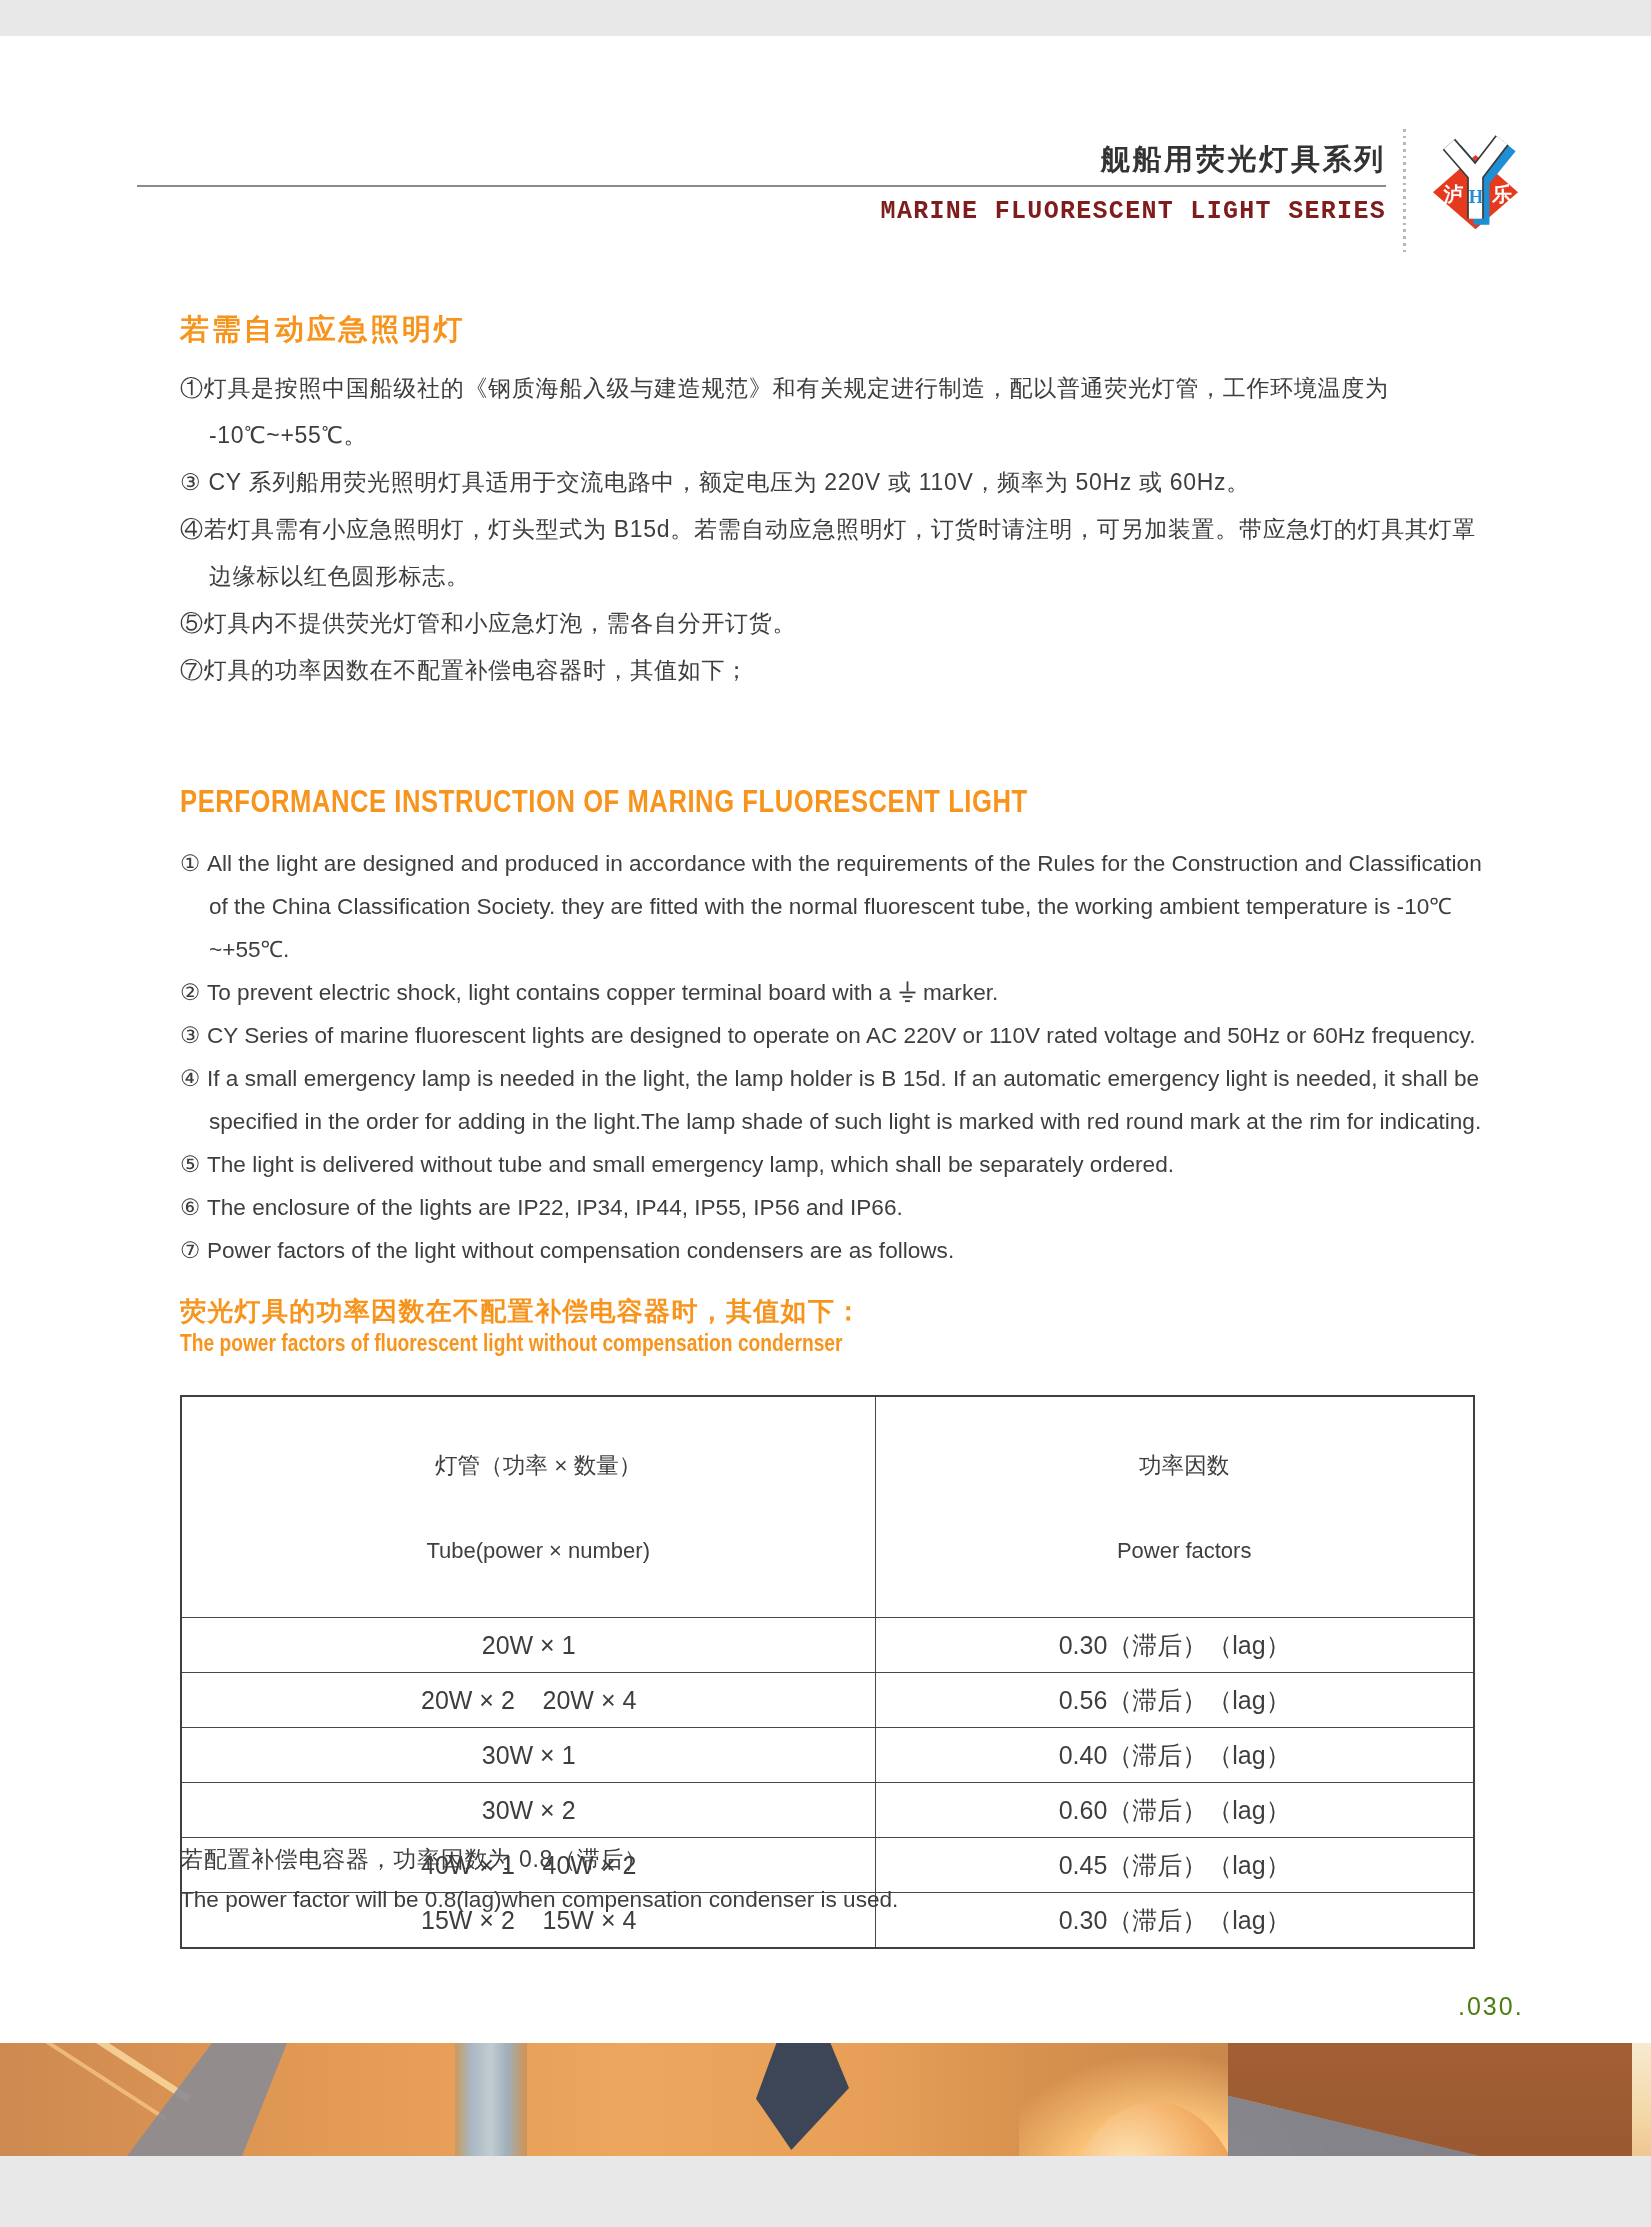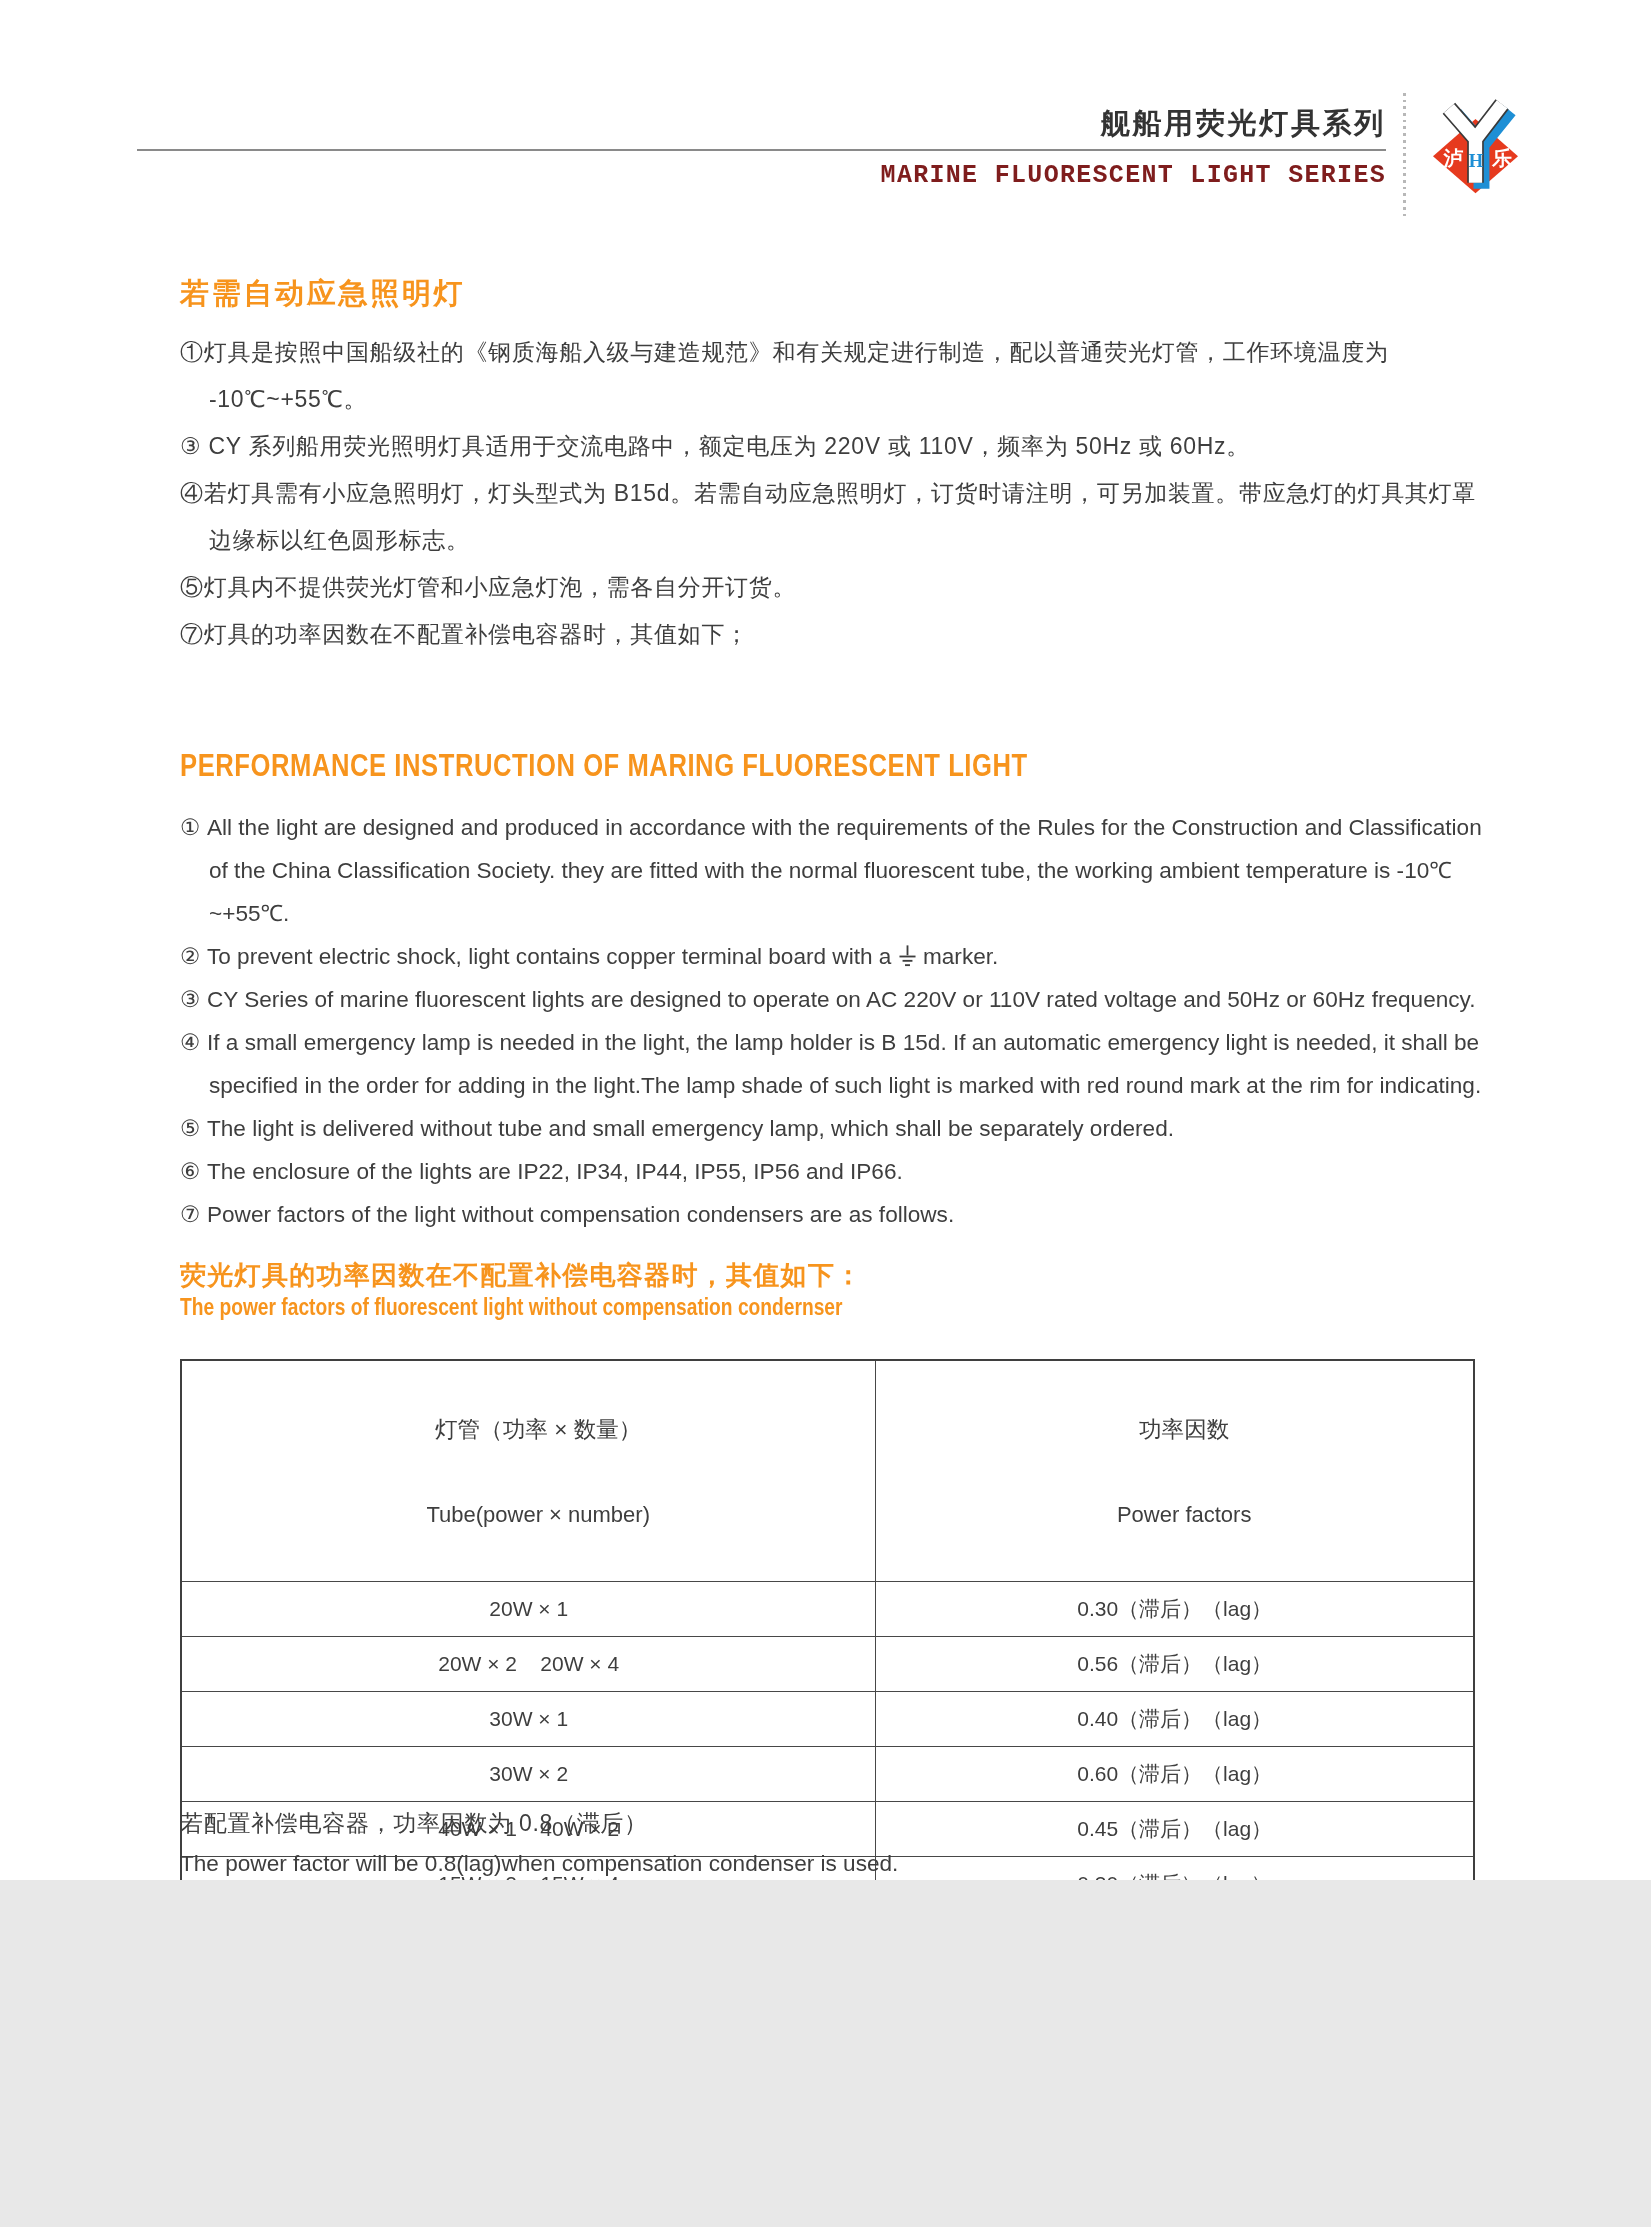--- a/index.html
+++ b/index.html
@@ -1,18 +1,18 @@
 <!DOCTYPE html>
 <html style="font-size:10.7px"><head>
 <meta charset="utf-8">
 <style>
   html,body{margin:0;padding:0;background:#e8e8e8;}
   .page{
-    position:relative;width:1652px;height:1880px;background:#ffffff;
-    font-family:"Liberation Sans",sans-serif;color:#3e3e3e;overflow:hidden;
+    position:relative;width:1652px;height:2120px;background:#ffffff;
+    font-family:"Liberation Sans",sans-serif;color:#3e3e3e;overflow:hidden;margin-top:36px;
   }
   
   .title-cn{
     position:absolute;top:104px;right:266px;
     font-size:29px;font-weight:700;letter-spacing:2.7px;color:#333333;
   }
   .header-rule{
     position:absolute;top:149px;left:137px;width:1249px;height:2px;background:#8a8a8a;
   }
   .title-en{
@@ -52,21 +52,21 @@
   
   .pf-table{
     position:absolute;left:180px;top:1359px;width:1295px;
     border-collapse:collapse;table-layout:fixed;
   }
   .pf-table td,.pf-table th{
     border:1.3px solid #474747;text-align:center;vertical-align:middle;
     font-weight:400;white-space:pre;color:#3e3e3e;
   }
   .pf-table th{height:75px;font-size:22.6px;padding-left:20px;}
-  .pf-table td{height:52px;font-size:21px;}
+  .pf-table td{height:52px;font-size:25px;}
   .pf-table .col-tube{width:52%;}
   .pf-table th .sub{font-size:22px;margin-top:5.3px;}
   .pf-table{border:2px solid #3f3f3f;}
   
   .note-cn{position:absolute;left:180px;top:1808px;font-size:23px;letter-spacing:0.7px;}
   .note-en{position:absolute;left:180px;top:1851px;font-size:22.6px;}
   .page-num{position:absolute;left:1458px;top:1956px;font-size:25px;letter-spacing:2px;color:#4d7c0f;}
   
   .photo{position:absolute;left:0;top:2007px;width:1652px;height:220px;overflow:hidden;}
   .photo div{position:absolute;}

